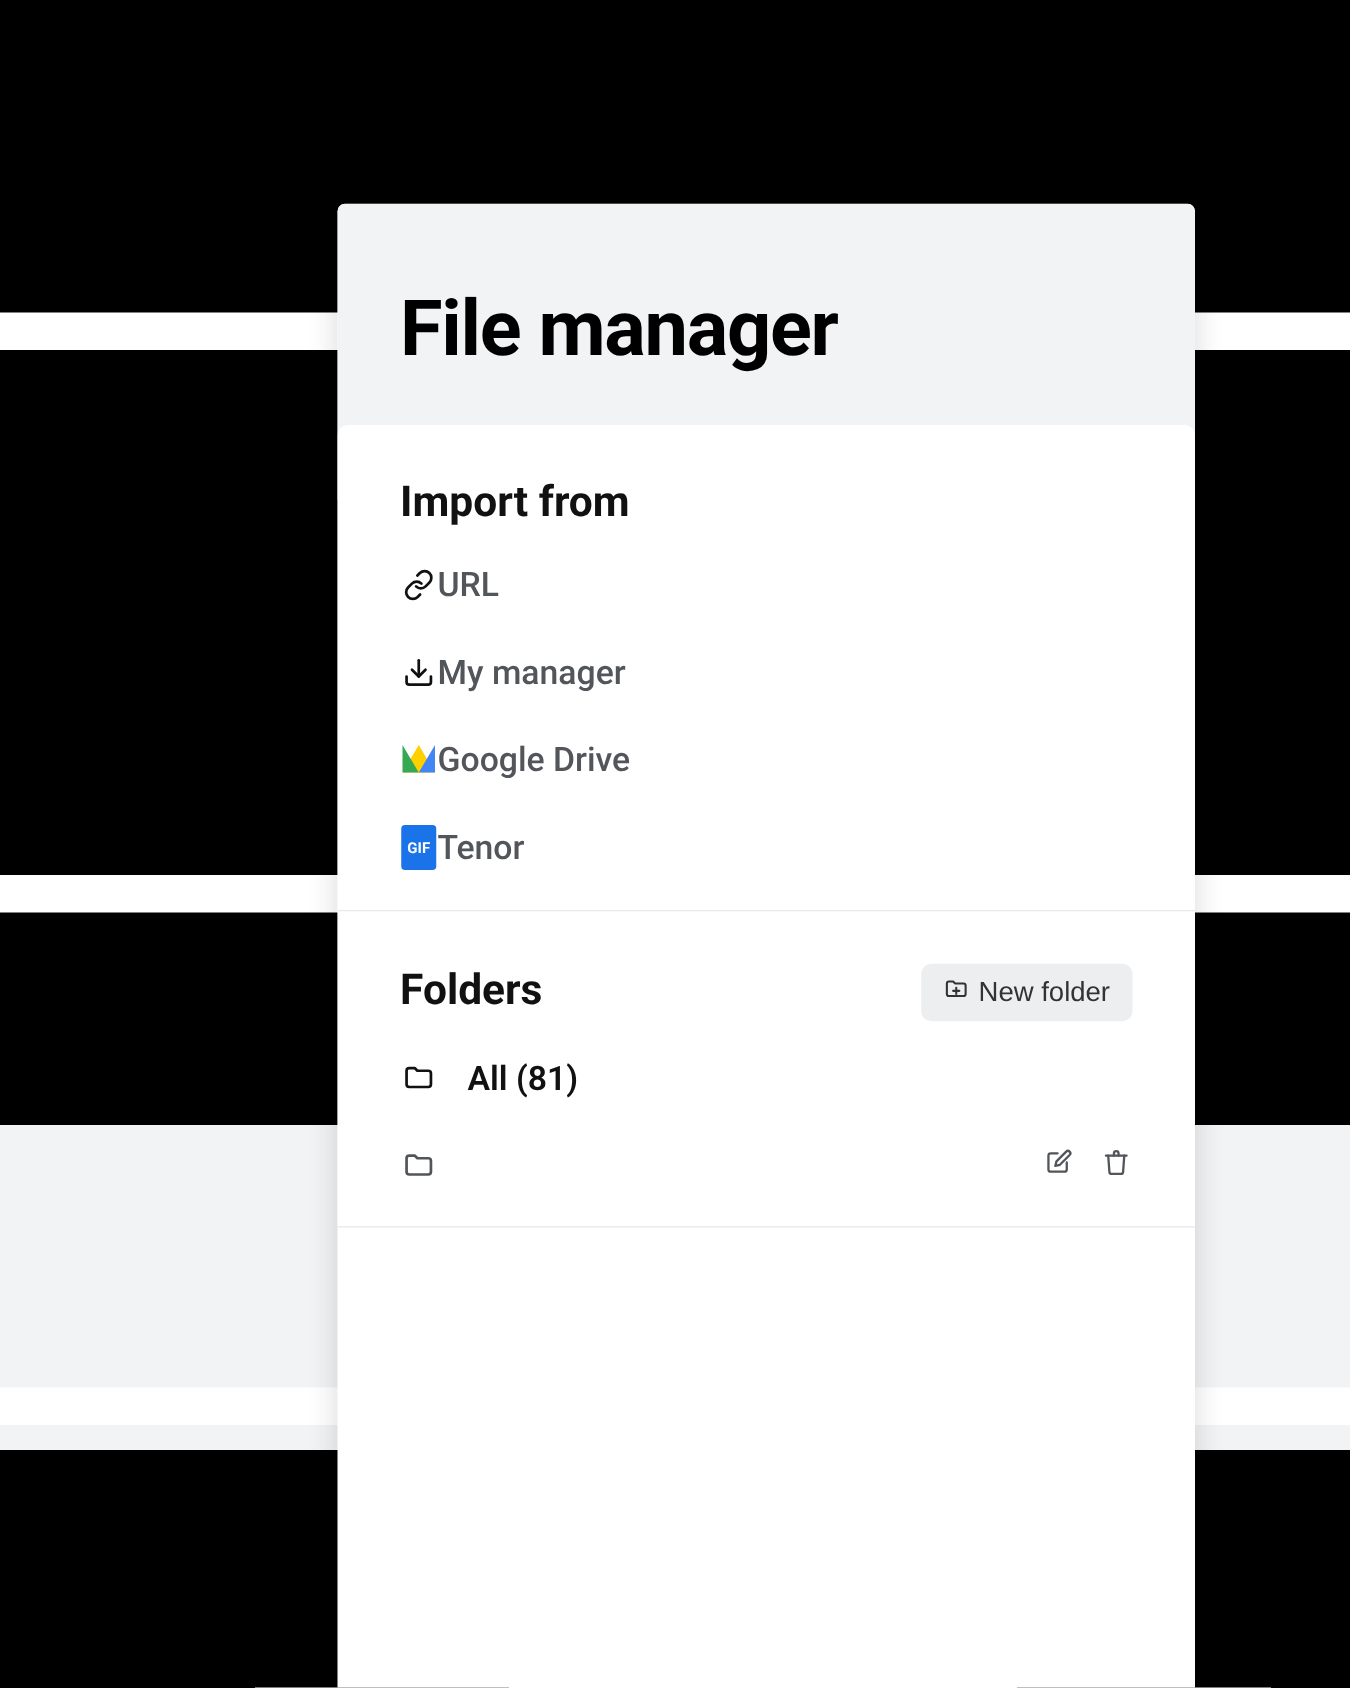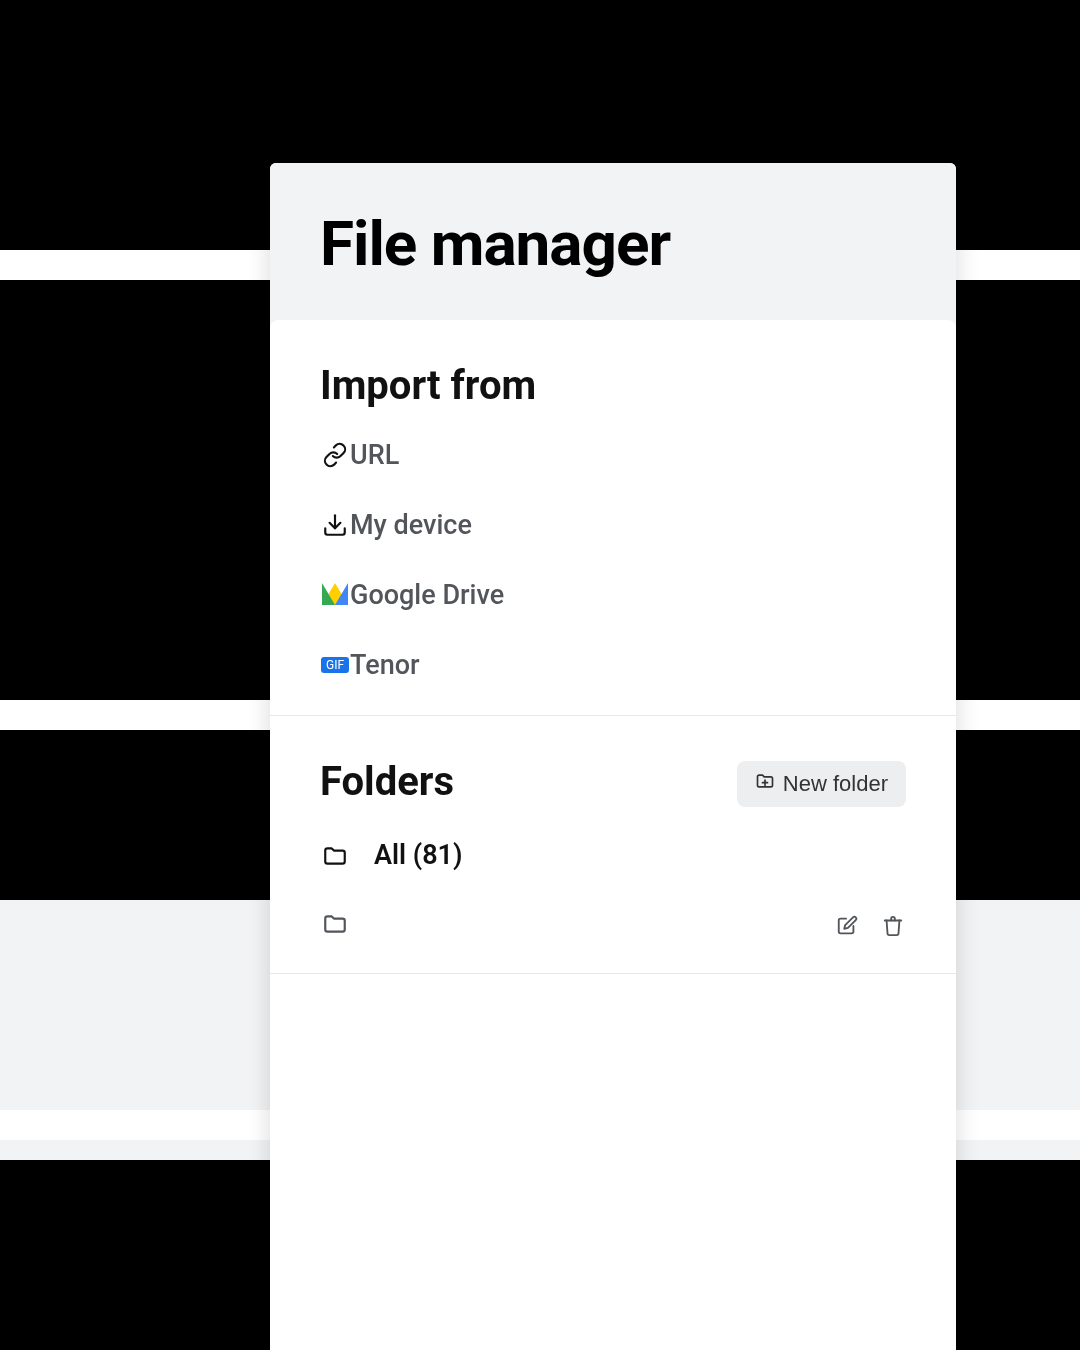--- a/index.html
+++ b/index.html
@@ -25,39 +25,39 @@
     top: 163px;
     width: 686px;
     height: 1205px;
     background: #fff;
     border-radius: 6px;
     box-shadow: 0 8px 24px rgba(0,0,0,0.15);
     overflow: hidden;
   }
   .panel-header {
     background: #f2f3f5;
-    padding: 44px 50px 100px 50px;
+    padding: 64px 50px 100px 50px;
   }
   .panel-title {
     font-size: 62px;
     font-weight: 700;
     letter-spacing: -1px;
     color: #000;
   }
   .card {
     background: #fff;
     margin-top: -60px;
     border-radius: 8px 8px 0 0;
   }
   .section {
     padding: 42px 50px 34px 50px;
     border-bottom: 1px solid #e6e8eb;
   }
   .section-title {
-    font-size: 40px;
+    font-size: 34px;
     font-weight: 700;
     color: #111;
     margin-bottom: 30px;
   }
   .folders-header {
     display:flex;
     align-items:center;
     justify-content:space-between;
     margin-bottom: 30px;
   }
@@ -95,42 +95,42 @@
     padding: 10px 18px;
     font-size: 22px;
     font-weight:500;
     color:#333;
     cursor:pointer;
   }
   .new-folder-btn svg { width:20px; height:20px; }
 
   .folder-row {
     display:flex;
-    align-items:flex-end;
+    align-items:flex-start;
     gap:24px;
   }
   .folder-row .spacer { flex:1; }
   .row-actions { display:flex; gap:20px; }
   .row-actions .icon-btn {
     width:26px; height:26px;
     display:flex; align-items:center; justify-content:center;
     cursor:pointer; color:#52555a;
   }
   .row-actions .icon-btn svg { width:22px; height:22px; }
 
   
   .gdrive { width:26px; height:24px; position:relative; }
   .gdrive .tri { position:absolute; }
   .gdrive .g1 { left:0; top:0; width:0;height:0;border-left:13px solid transparent;border-right:13px solid transparent;border-bottom:22px solid #ffcf00; }
   .gdrive .g2 { left:0; top:0; width:0;height:0;border-left:0 solid transparent;border-right:13px solid transparent;border-bottom:22px solid #34a853; }
   .gdrive .g3 { right:0; top:0; width:0;height:0;border-left:13px solid transparent;border-right:0 solid transparent;border-bottom:22px solid #4285f4; }
   .gdrive .g4 { left:3px; bottom:0; width:20px; height:7px; background:linear-gradient(90deg,#34a853 0 33%,#4285f4 33% 66%,#ea4335 66%); transform:skewX(0deg); border-radius:0 0 4px 4px;}
   .tenor-badge {
-    width:28px; height:16px; background:#1a73e8; color:#fff;
-    font-size:12px; font-weight:400; display:flex;align-items:center;justify-content:center;
+    width:28px; height:36px; background:#1a73e8; color:#fff;
+    font-size:12px; font-weight:700; display:flex;align-items:center;justify-content:center;
     border-radius:3px;
   }
   .iconfinder-mark svg { width:26px; height:26px; }
 </style>
 </head>
 <body>
 
 <div class="bg-band band1"></div>
 <div class="bg-band band2"></div>
 <div class="bg-band band4"></div>
@@ -158,21 +158,21 @@
         </div>
 
         <div class="item">
           <span class="icon-slot">
             <svg viewBox="0 0 24 24" fill="none" stroke="#111" stroke-width="2" stroke-linecap="round" stroke-linejoin="round">
               <path d="M21 15v4a2 2 0 0 1-2 2H5a2 2 0 0 1-2-2v-4"></path>
               <polyline points="7 10 12 15 17 10"></polyline>
               <line x1="12" y1="15" x2="12" y2="3"></line>
             </svg>
           </span>
-          <span class="item-label">My device</span>
+          <span class="item-label">My manager</span>
         </div>
 
         <div class="item">
           <span class="icon-slot">
             <span class="gdrive">
               <span class="tri g1"></span><span class="tri g2"></span><span class="tri g3"></span><span class="g4"></span>
             </span>
           </span>
           <span class="item-label">Google Drive</span>
         </div>

